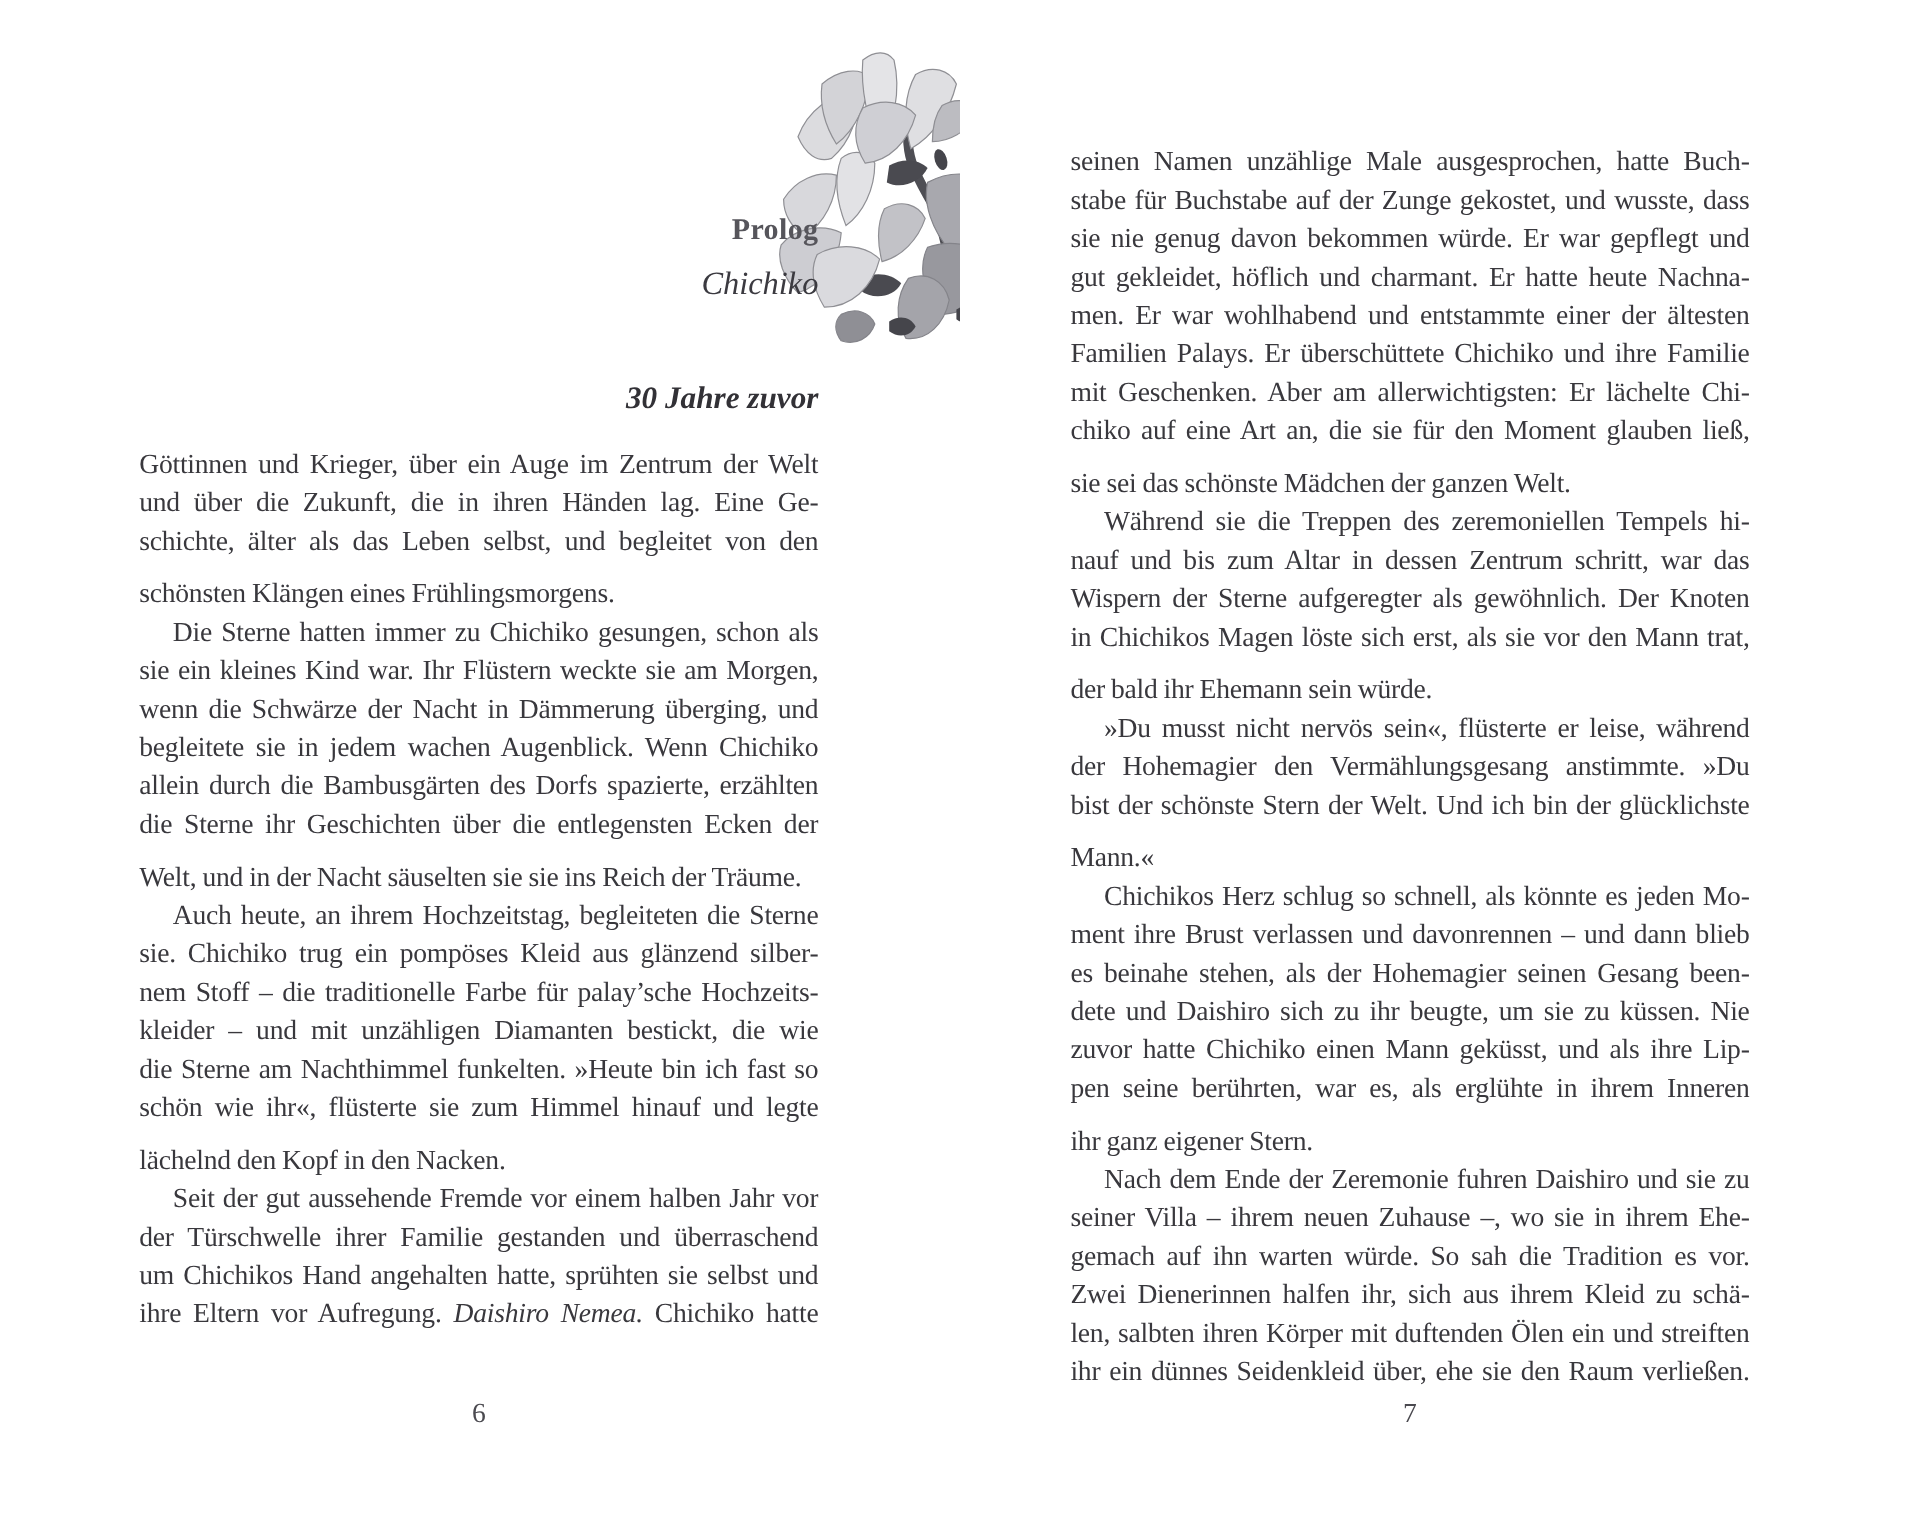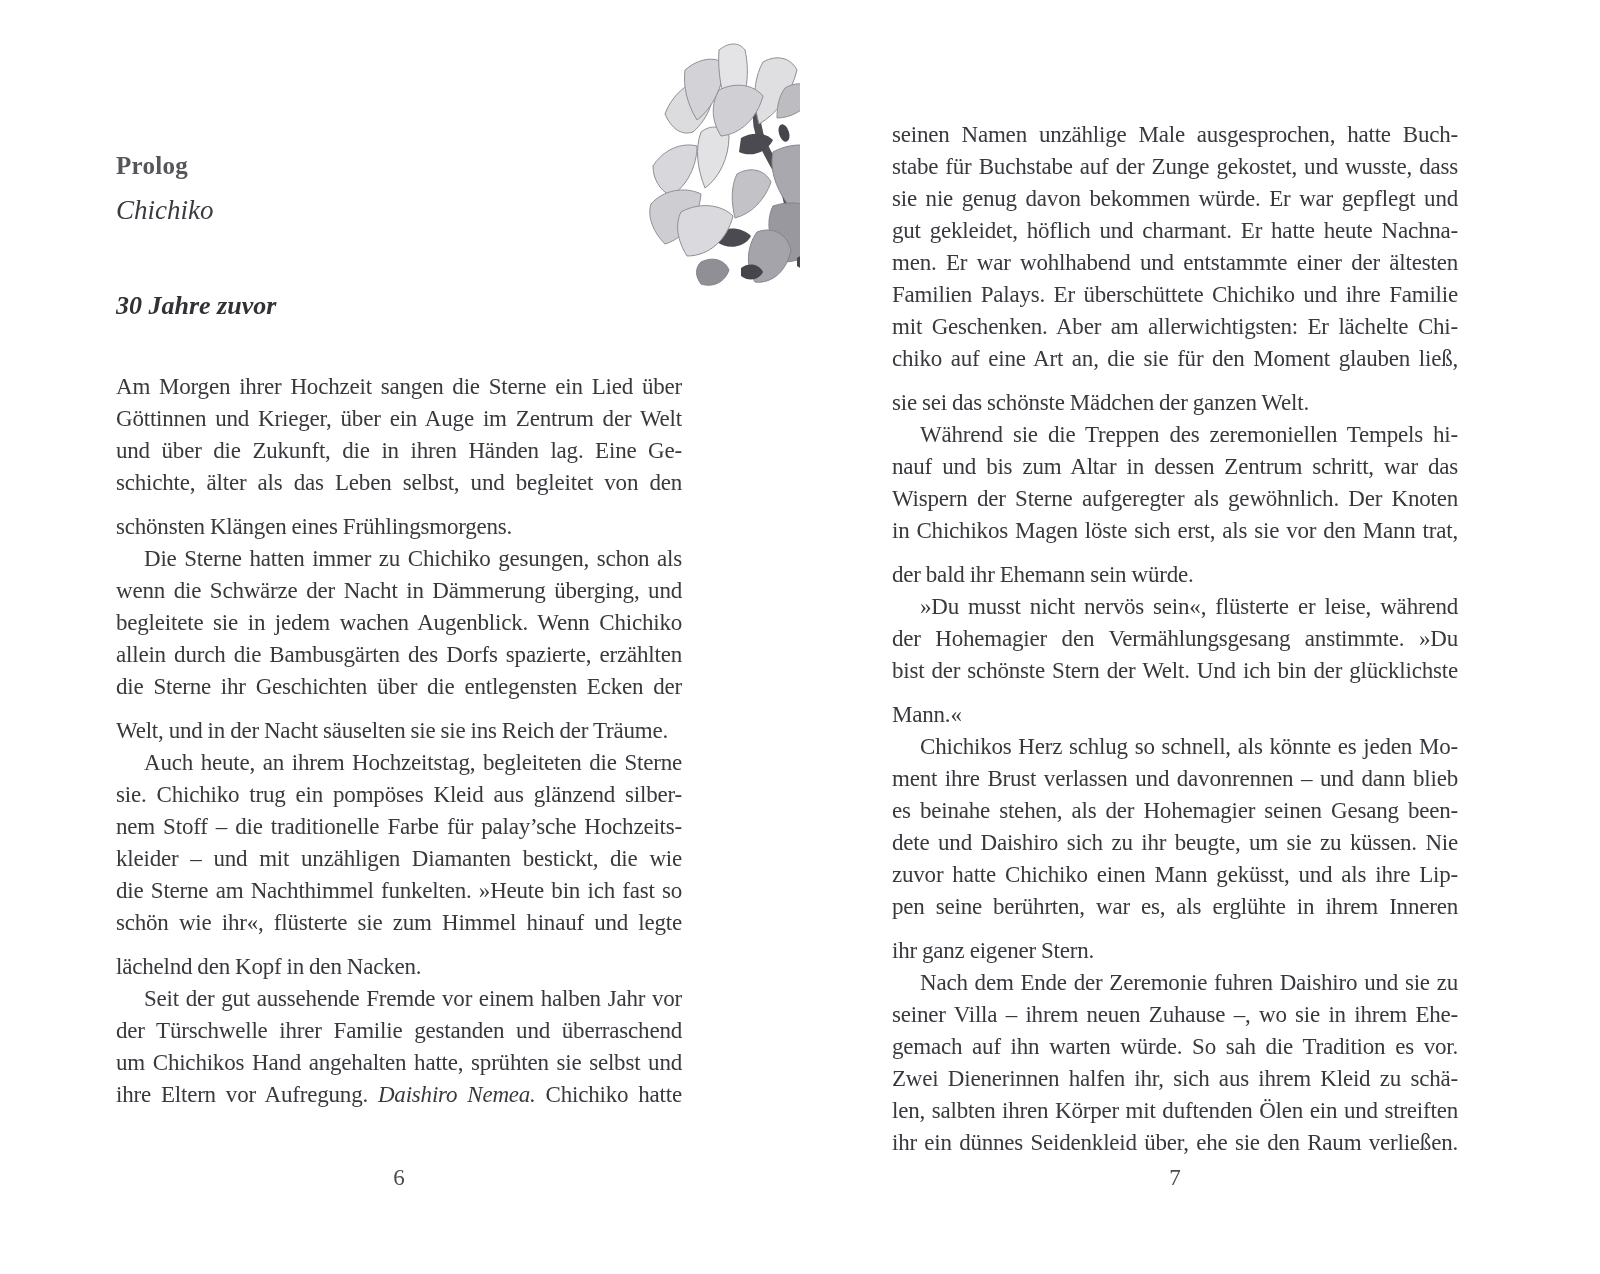--- a/index.html
+++ b/index.html
@@ -9,21 +9,21 @@
   }
   html,body{margin:0;padding:0;background:var(--bg);}
   .spread{
     position:relative; width:1600px; height:1274px; background:var(--bg);
     font-family:"Liberation Serif","DejaVu Serif",serif; color:var(--text);
     overflow:hidden; margin:0 auto;
   }
   .column{position:absolute; top:0; height:1274px;}
   .col-left{left:116px; width:566px;}
   .col-right{left:892px; width:566px;}
-  .heading{position:absolute; left:0; width:100%; text-align:left; line-height:32px;}
+  .heading{position:absolute; left:0; width:100%; text-align:right; line-height:32px;margin-top:26px;}
   .h-prolog{top:150px; font-size:25px; font-weight:bold; color:var(--heading); letter-spacing:.3px;}
   .h-sub{top:194px; font-size:27px; font-style:italic; color:var(--sub);}
   .h-date{top:290px; font-size:26px; font-style:italic; color:var(--date);font-weight:bold;}
   .body-block{position:absolute; left:0; width:100%; font-size:23px; letter-spacing:-0.2px; word-spacing:-0.5px;}
   .bb-left{top:371px;}
   .bb-right{top:119px;}
   .para{margin:0;}
   .line{
     height:32px; line-height:32px; overflow:hidden;
     text-align:justify; text-align-last:justify; white-space:normal;
@@ -90,28 +90,28 @@
       </g>
     </svg>
   </div>
 
   <div class="column col-left">
     <div class="heading h-prolog">Prolog</div>
     <div class="heading h-sub">Chichiko</div>
     <div class="heading h-date">30 Jahre zuvor</div>
     <div class="body-block bb-left">
         <div class="para">
-          <div class="line">Am Morgen ihrer Hochzeit sangen die Sterne ein Lied über</div>
           <div class="line">Göttinnen und Krieger, über ein Auge im Zentrum der Welt</div>
           <div class="line">und über die Zukunft, die in ihren Händen lag. Eine Ge-</div>
           <div class="line">schichte, älter als das Leben selbst, und begleitet von den</div>
           <div class="line last">schönsten Klängen eines Frühlingsmorgens.</div>
         </div>
         <div class="para">
           <div class="line indent">Die Sterne hatten immer zu Chichiko gesungen, schon als</div>
+          <div class="line">sie ein kleines Kind war. Ihr Flüstern weckte sie am Morgen,</div>
           <div class="line">wenn die Schwärze der Nacht in Dämmerung überging, und</div>
           <div class="line">begleitete sie in jedem wachen Augenblick. Wenn Chichiko</div>
           <div class="line">allein durch die Bambusgärten des Dorfs spazierte, erzählten</div>
           <div class="line">die Sterne ihr Geschichten über die entlegensten Ecken der</div>
           <div class="line last">Welt, und in der Nacht säuselten sie sie ins Reich der Träume.</div>
         </div>
         <div class="para">
           <div class="line indent">Auch heute, an ihrem Hochzeitstag, begleiteten die Sterne</div>
           <div class="line">sie. Chichiko trug ein pompöses Kleid aus glänzend silber-</div>
           <div class="line">nem Stoff – die traditionelle Farbe für palay’sche Hochzeits-</div>

